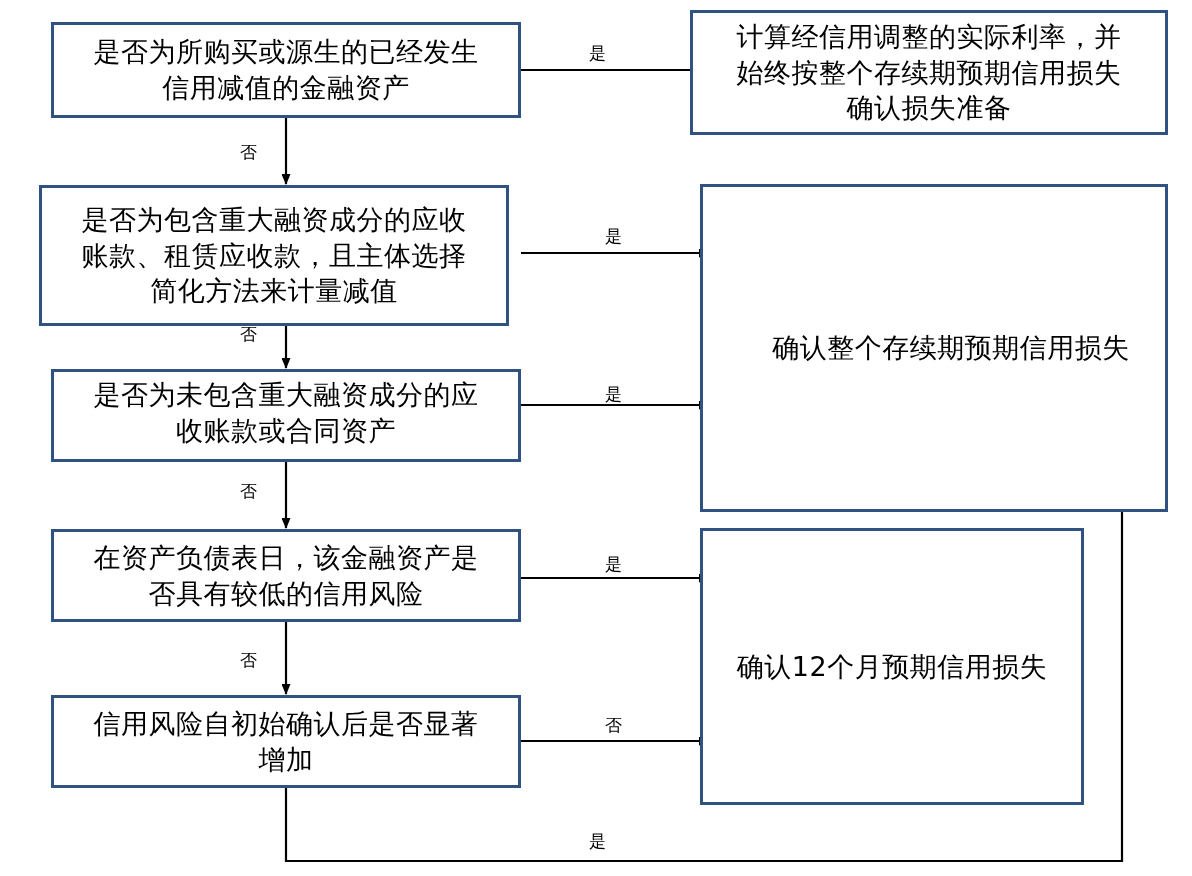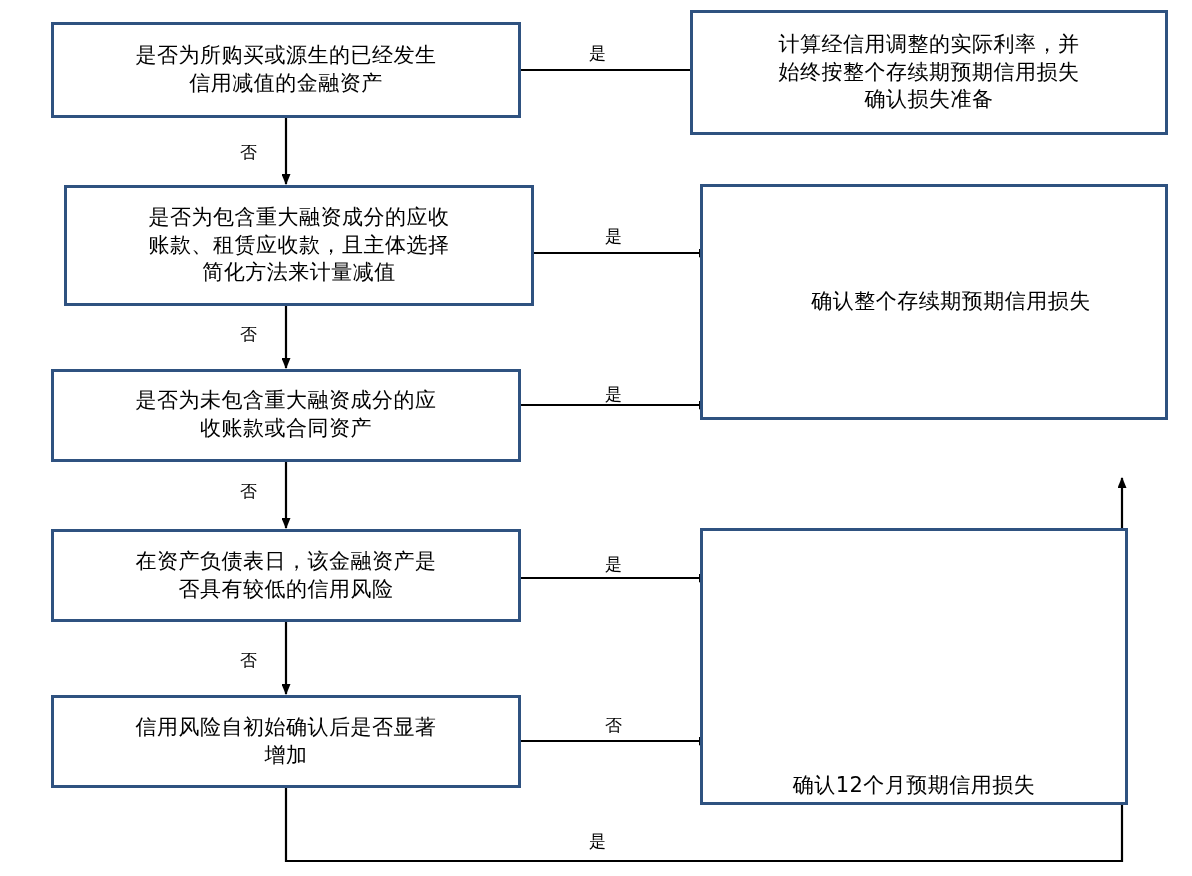--- a/index.html
+++ b/index.html
@@ -21,21 +21,21 @@
   .node {
     position: absolute;
     box-sizing: border-box;
     border: 3px solid #2f5280;
     background: #ffffff;
     display: flex;
     align-items: center;
     justify-content: center;
     text-align: center;
     color: #000000;
-    font-size: 21px;
+    font-size: 27px;
     line-height: 1.32;
     padding: 2px 10px;
     letter-spacing: 0.5px;
   }
   .node .txt {
     display: block;
     width: 100%;
     white-space: pre-line;
   }
   .edge-label {
@@ -105,21 +105,21 @@
     <g>
       <path d="M286,788 L286,861 L1122,861 L1122,478" fill="none" stroke="#000000" stroke-width="2.2" marker-end="url(#arrow)"></path>
     </g>
   </svg>
 
   <div class="node" style="left:51px; top:22px; width:470px; height:96px;">
     <span class="txt">是否为所购买或源生的已经发生
 信用减值的金融资产</span>
   </div>
 
-  <div class="node" style="left:64px; top:185px; width:470px; height:121px;">
+  <div class="node" style="left:39px; top:185px; width:470px; height:141px;">
     <span class="txt">是否为包含重大融资成分的应收
 账款、租赁应收款，且主体选择
 简化方法来计量减值</span>
   </div>
 
   <div class="node" style="left:51px; top:369px; width:470px; height:93px;font-family:Liberation Mono, monospace;">
     <span class="txt">是否为未包含重大融资成分的应
 收账款或合同资产</span>
   </div>
 
@@ -132,25 +132,25 @@
     <span class="txt">信用风险自初始确认后是否显著
 增加</span>
   </div>
 
   <div class="node" style="left:690px; top:10px; width:478px; height:125px;align-items:center;">
     <span class="txt">计算经信用调整的实际利率，并
 始终按整个存续期预期信用损失
 确认损失准备</span>
   </div>
 
-  <div class="node" style="left:700px; top:184px; width:468px; height:236px;padding-left:44px;">
+  <div class="node" style="left:700px; top:184px; width:468px; height:328px;padding-left:44px;">
     <span class="txt">确认整个存续期预期信用损失</span>
   </div>
 
-  <div class="node" style="left:700px; top:528px; width:428px; height:277px;align-items:flex-end;">
+  <div class="node" style="left:700px; top:528px; width:384px; height:277px;">
     <span class="txt">确认12个月预期信用损失</span>
   </div>
 
   <div class="edge-label" style="left:589px; top:45px;">是</div>
 
   <div class="edge-label" style="left:240px; top:144px;">否</div>
 
   <div class="edge-label" style="left:605px; top:228px;">是</div>
 
   <div class="edge-label" style="left:240px; top:326px;">否</div>

